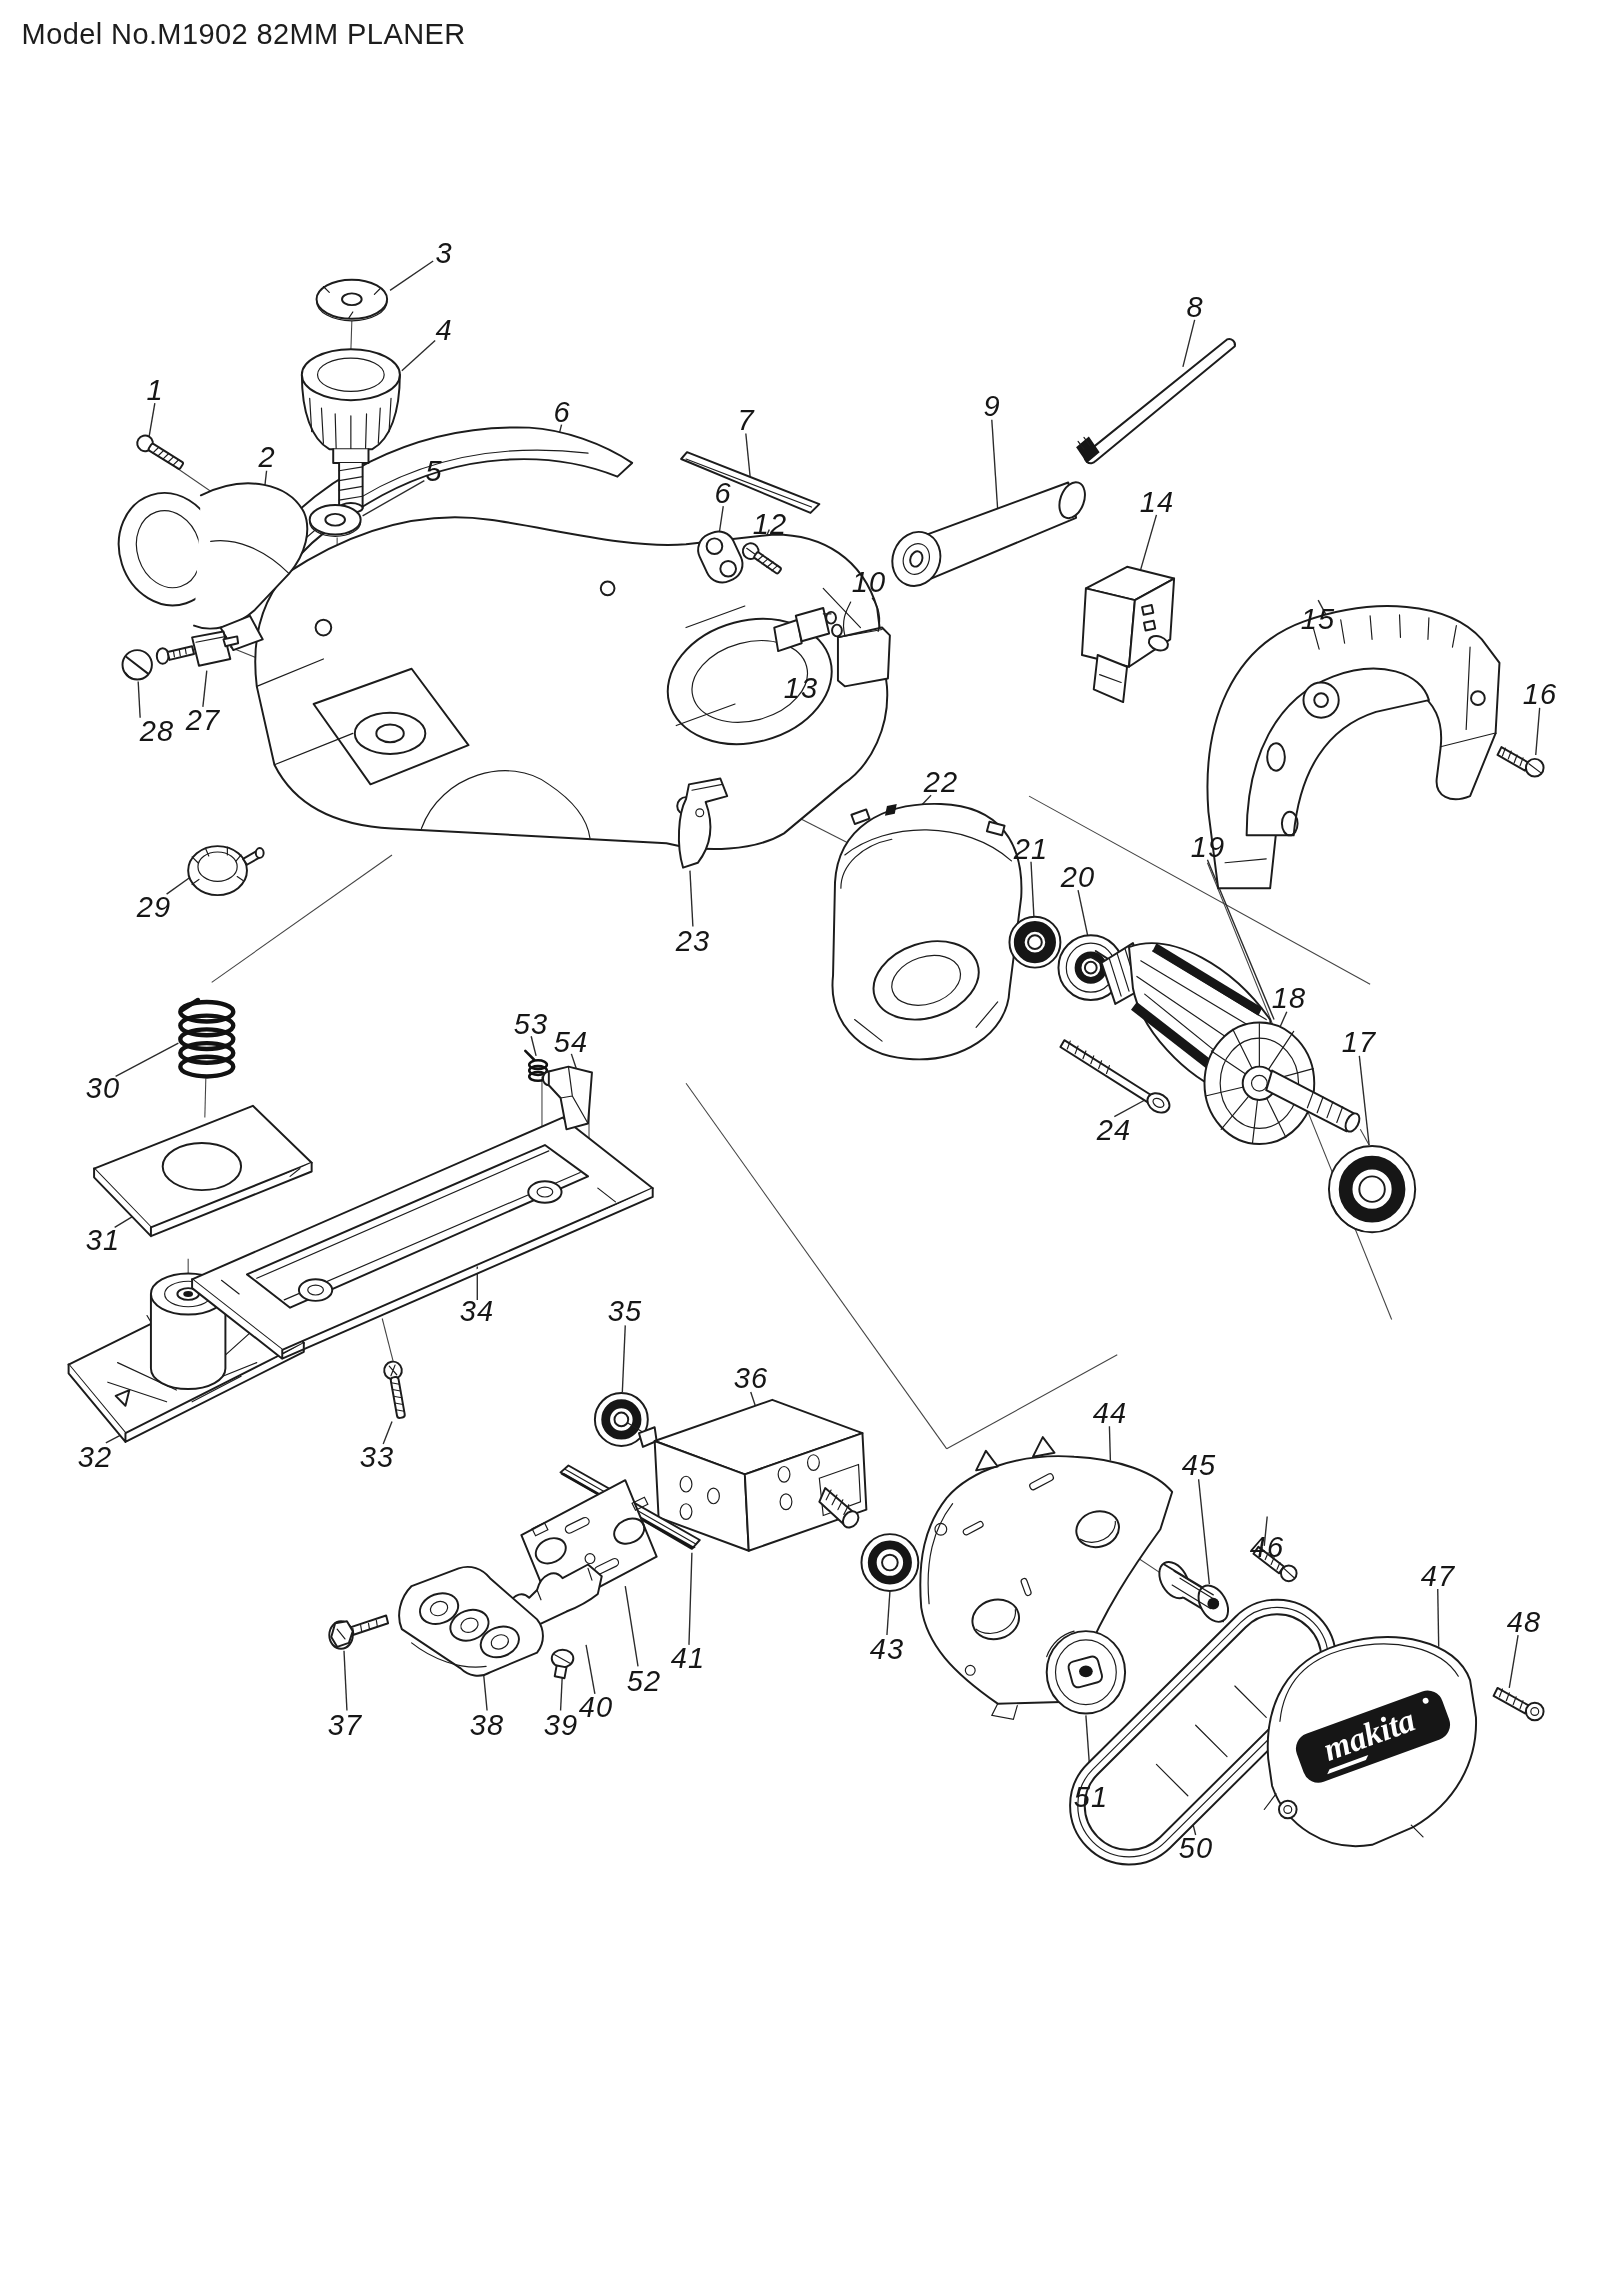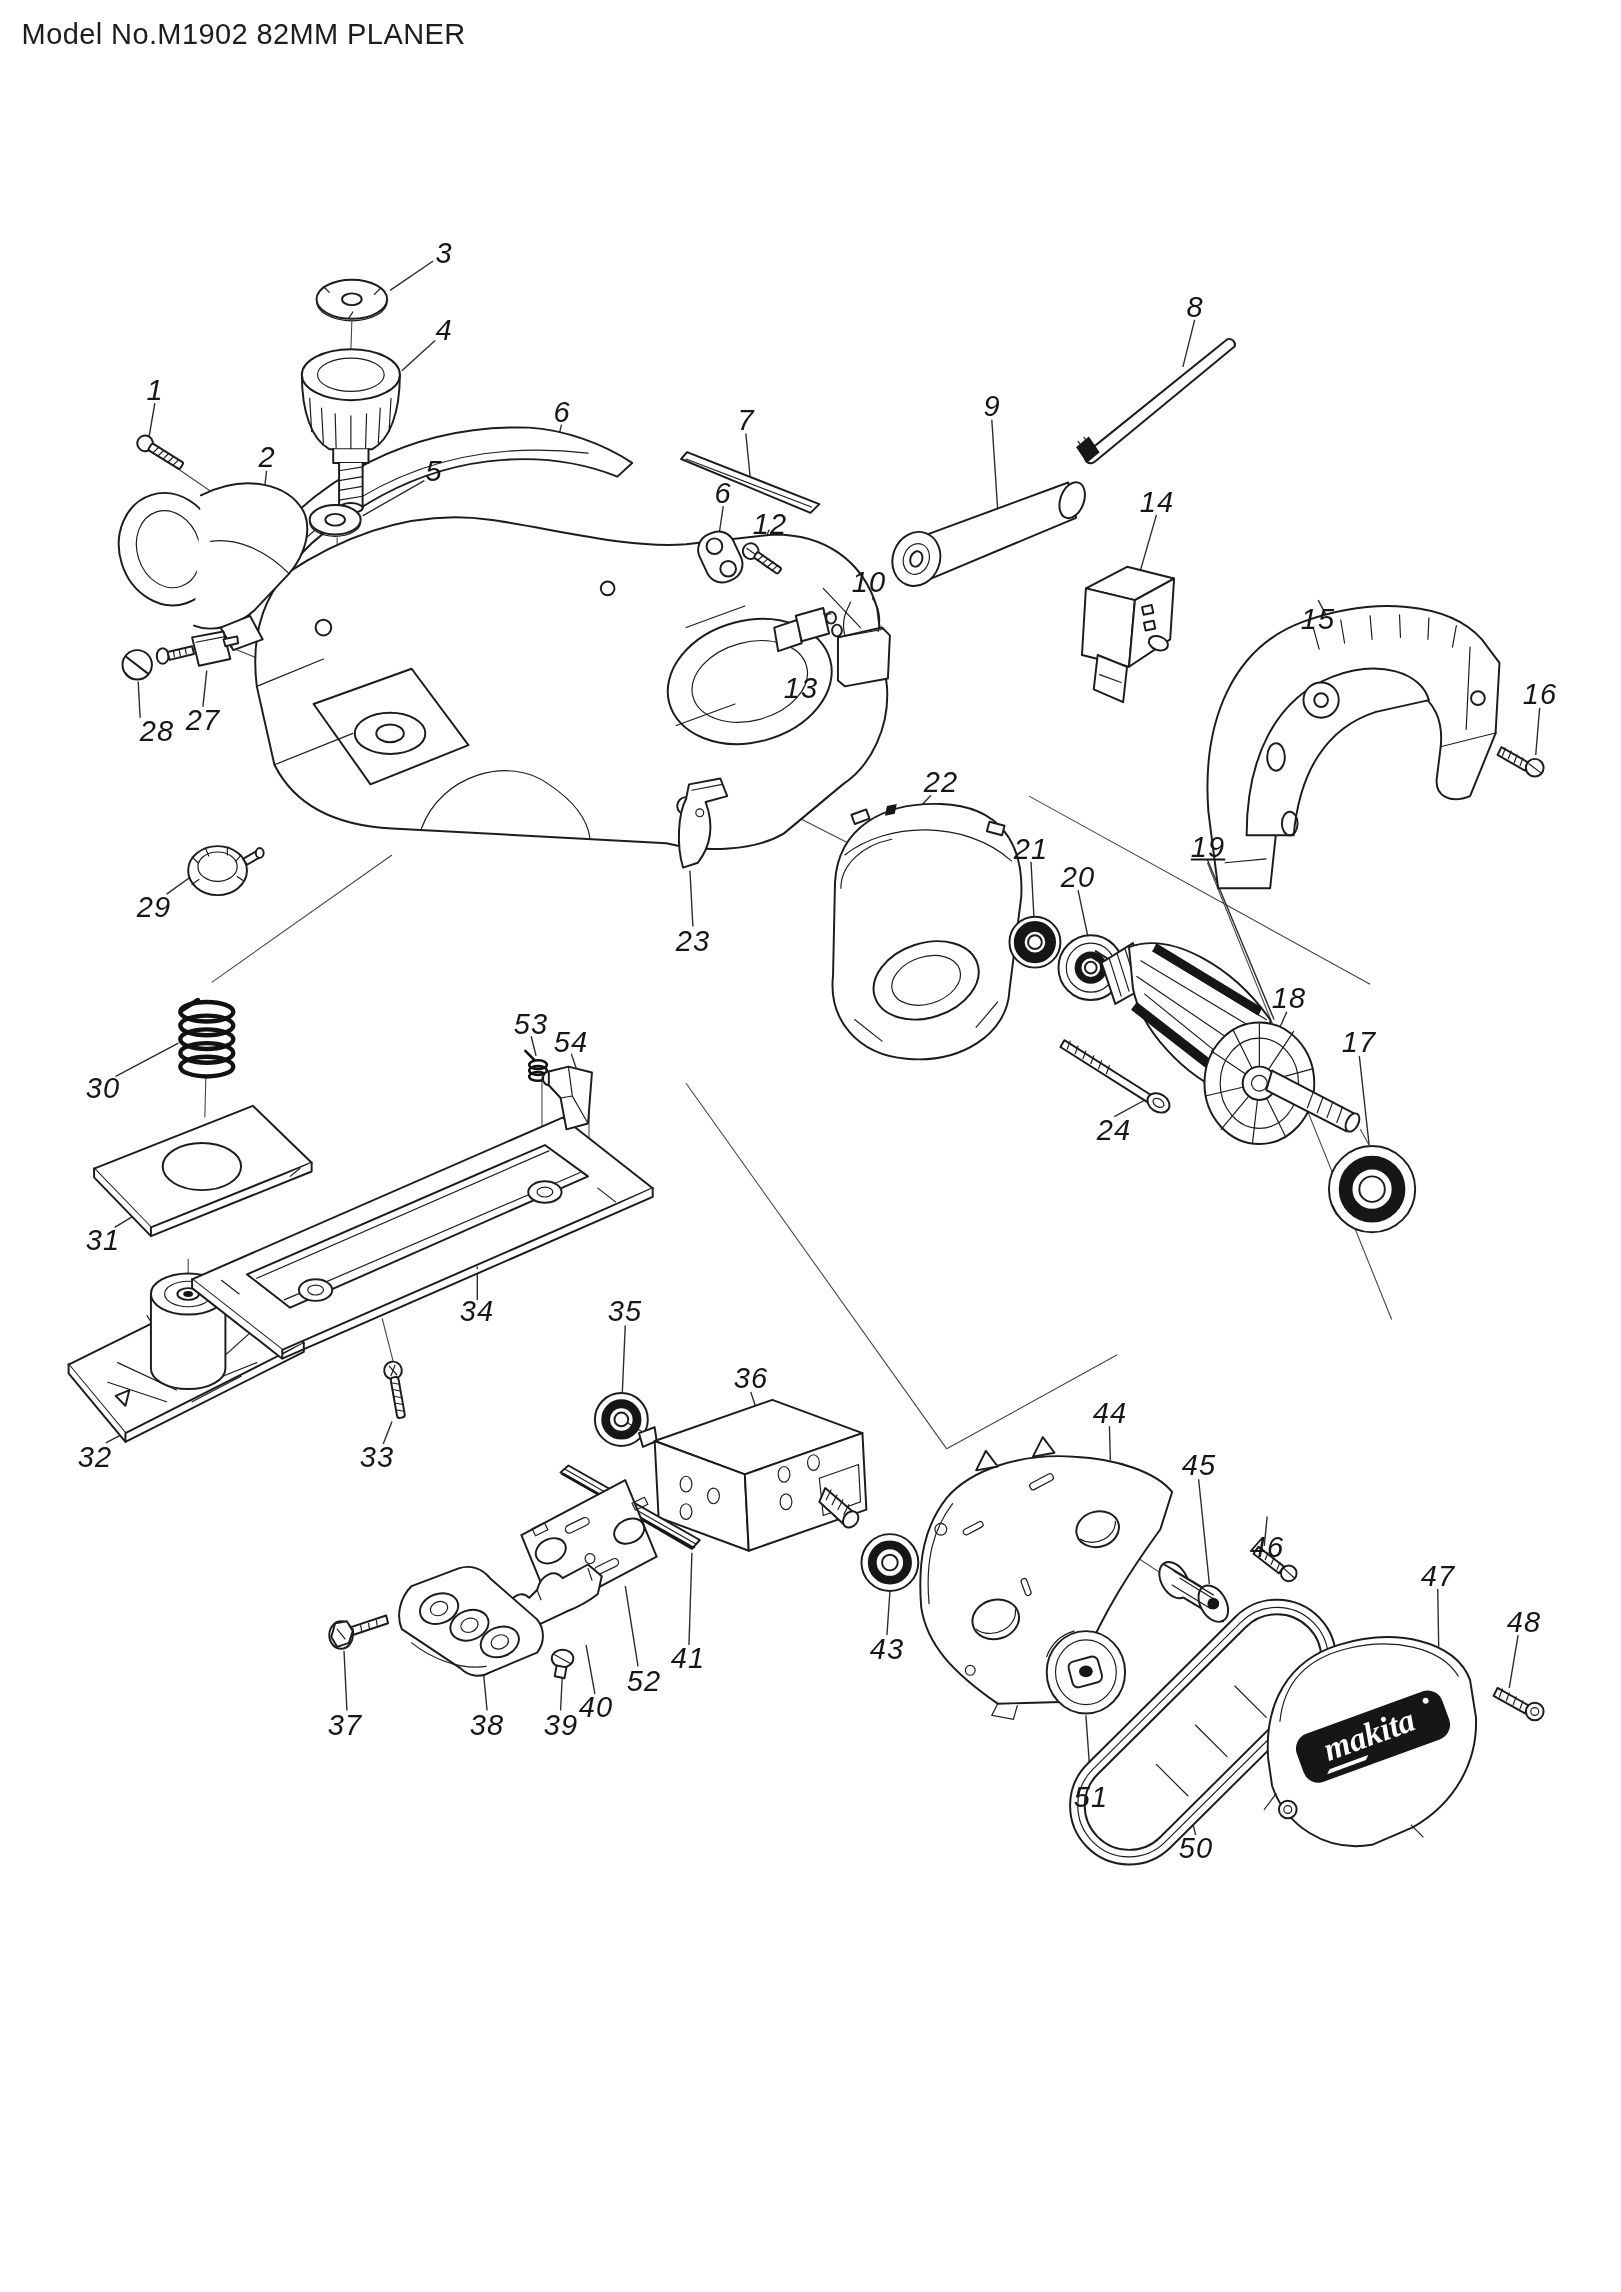--- a/index.html
+++ b/index.html
@@ -566,21 +566,21 @@
       <div class="part-label" style="left: 992px; top: 406px;">9</div>
       <div class="part-label" style="left: 869px; top: 582px;">10</div>
       <div class="part-label" style="left: 723px; top: 493px;">6</div>
       <div class="part-label" style="left: 770px; top: 517px; margin-top: 7px;">12</div>
       <div class="part-label" style="left: 801px; top: 688px;">13</div>
       <div class="part-label" style="left: 1157px; top: 502px;">14</div>
       <div class="part-label" style="left: 1318px; top: 587px; margin-top: 32px;">15</div>
       <div class="part-label" style="left: 1540px; top: 694px;">16</div>
       <div class="part-label" style="left: 1359px; top: 1042px;">17</div>
       <div class="part-label" style="left: 1289px; top: 998px;">18</div>
-      <div class="part-label" style="left: 1208px; top: 847px; text-decoration: underline;">19</div>
+      <div class="part-label" style="left: 1208px; top: 847px;">19</div>
       <div class="part-label" style="left: 1078px; top: 877px;">20</div>
       <div class="part-label" style="left: 1031px; top: 849px;">21</div>
       <div class="part-label" style="left: 941px; top: 782px;">22</div>
       <div class="part-label" style="left: 693px; top: 941px;">23</div>
       <div class="part-label" style="left: 1114px; top: 1130px;">24</div>
       <div class="part-label" style="left: 203px; top: 720px;">27</div>
       <div class="part-label" style="left: 157px; top: 731px;">28</div>
       <div class="part-label" style="left: 154px; top: 907px;">29</div>
       <div class="part-label" style="left: 103px; top: 1088px;">30</div>
       <div class="part-label" style="left: 103px; top: 1240px;">31</div>

